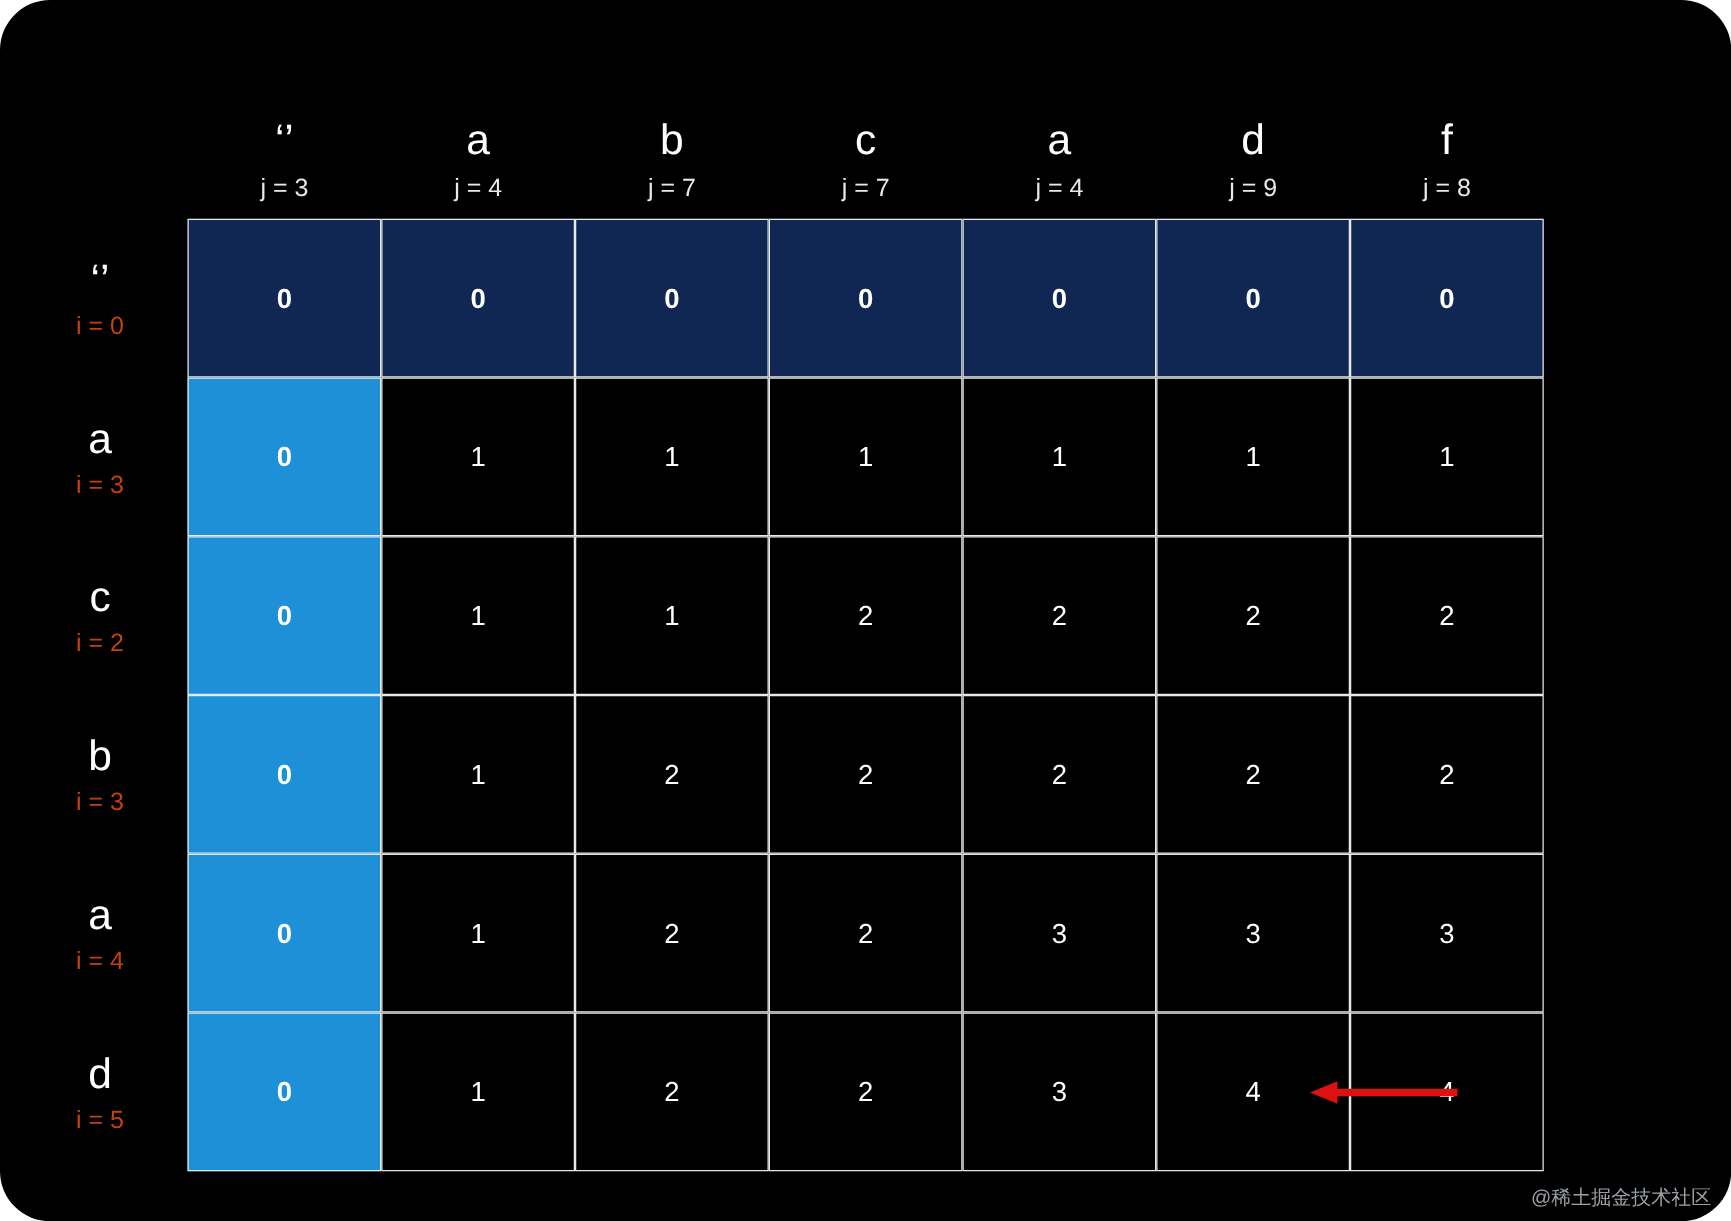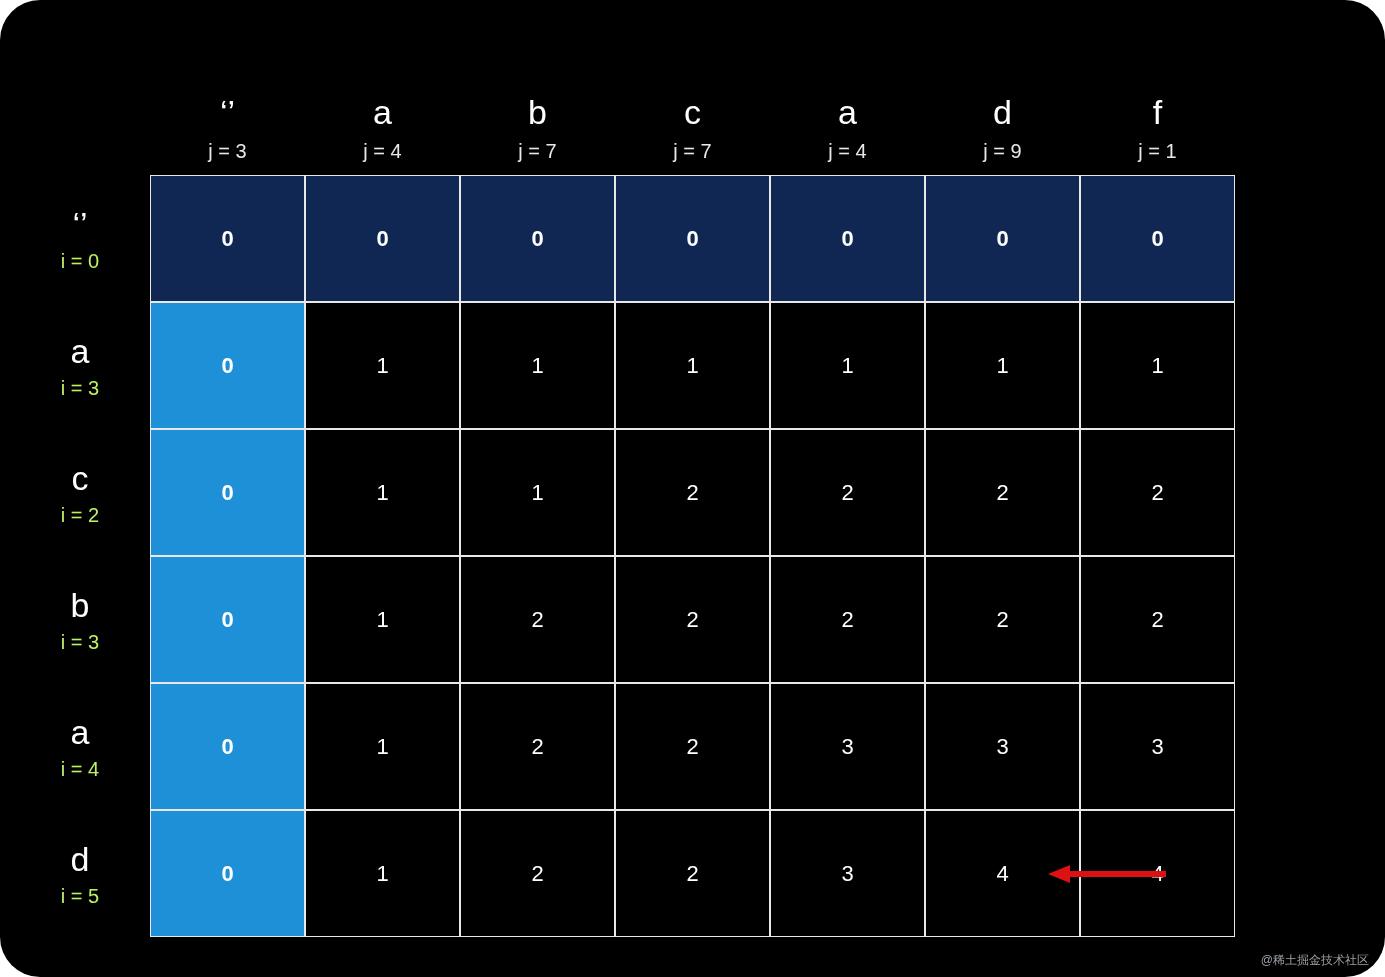--- a/index.html
+++ b/index.html
@@ -48,34 +48,34 @@
   .hdr .lg { font-size: 34px; }
   .hdr .sm { font-size: 20px; color: #e8e8e8; }
   .rhdr {
     flex-direction: column;
     align-items: center;
     justify-content: center;
     gap: 6px;
     text-align: center;
   }
   .rhdr .lg { font-size: 34px; }
-  .rhdr .sm { font-size: 20px; color: #bef264; }
+  .rhdr .sm { font-size: 20px; color: #c2410c; }
   .arrow {
     position: absolute;
     left: 1048px;
     top: 859px;
     width: 120px;
     height: 30px;
     pointer-events: none;
   }
   .watermark {
     position: absolute;
     right: 16px;
     bottom: 8px;
-    font-size: 12px;
+    font-size: 16px;
     color: #9aa0a6;
     font-family: "Microsoft YaHei", Arial, sans-serif;
   }
 </style>
 </head>
 <body>
 
 <div class="canvas">
   <div class="grid" id="grid">
       <div class="cell"></div>
@@ -98,21 +98,21 @@
       <div class="cell hdr">
         <div class="lg">a</div>
         <div class="sm">j = 4</div>
       </div>
       <div class="cell hdr">
         <div class="lg">d</div>
         <div class="sm">j = 9</div>
       </div>
       <div class="cell hdr">
         <div class="lg">f</div>
-        <div class="sm">j = 1</div>
+        <div class="sm">j = 8</div>
       </div>
       <div class="cell rhdr">
         <div class="lg">‘’</div>
         <div class="sm">i = 0</div>
       </div>
       <div class="cell dcell row0 col0">0</div>
       <div class="cell dcell row0">0</div>
       <div class="cell dcell row0">0</div>
       <div class="cell dcell row0">0</div>
       <div class="cell dcell row0">0</div>

